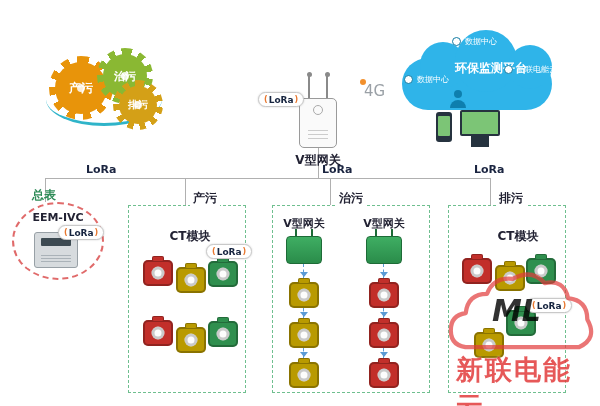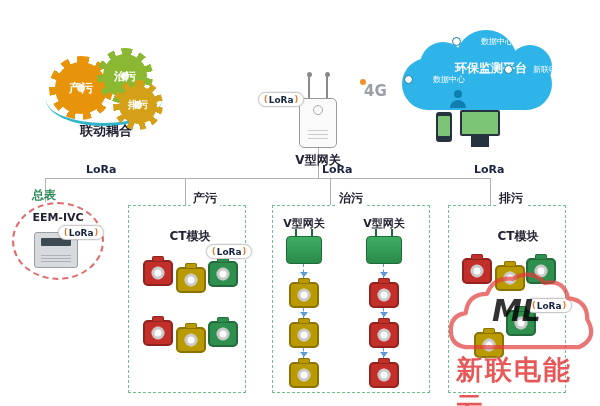--- a/index.html
+++ b/index.html
@@ -38,29 +38,29 @@
   .gw1 { position:absolute; left:299px; top:98px; width:38px; height:50px; background:#fafafa;
          border:1px solid #9a9a9a; border-radius:5px; z-index:2; }
   .gw1::before { content:""; position:absolute; top:6px; left:50%; transform:translateX(-50%);
                  width:8px; height:8px; border-radius:50%; border:1px solid #aaa; }
   .gw1::after { content:""; position:absolute; bottom:8px; left:8px; right:8px; height:1px;
                 background:#ccc; box-shadow:0 -4px 0 #ccc, 0 -8px 0 #ccc; }
   .antenna { position:absolute; width:2px; background:#8a8a8a; z-index:1; }
   .antenna::before { content:""; position:absolute; top:-4px; left:-1.5px; width:5px; height:5px;
                      border-radius:50%; background:#8a8a8a; }
 
-  .g4 { position:absolute; left:364px; top:82px; font-size:15px; font-weight:bold; color:#9aa0a6; z-index:3; }
+  .g4 { position:absolute; left:364px; top:82px; font-size:15px; font-weight:normal; color:#9aa0a6; z-index:3; }
   .g4::before { content:""; position:absolute; left:-4px; top:-3px; width:6px; height:6px;
                 border-radius:50%; background:#f2902c; }
 
   
   .blob { position:absolute; background:#2fb4e9; border-radius:50%; z-index:1; }
   .cloud-title { position:absolute; left:436px; top:60px; width:110px; text-align:center;
                  color:#fff; font-weight:bold; font-size:12px; z-index:4; }
-  .cbadge { position:absolute; display:flex; align-items:center; gap:20px; z-index:4;
+  .cbadge { position:absolute; display:flex; align-items:center; gap:4px; z-index:4;
             color:#fff; font-size:8px; white-space:nowrap; }
   .cbadge .dot { width:9px; height:9px; border-radius:50%; background:#fff; border:1.5px solid #127ba3; }
   .operator { position:absolute; width:22px; height:18px; z-index:4; }
   .operator::before { content:""; position:absolute; left:50%; top:0; transform:translateX(-50%);
                       width:8px; height:8px; border-radius:50%; background:#0e7fae; }
   .operator::after { content:""; position:absolute; left:50%; bottom:0; transform:translateX(-50%);
                      width:16px; height:8px; border-radius:8px 8px 0 0; background:#0e7fae; }
   .phone { position:absolute; width:16px; height:30px; background:#26333f; border-radius:3px; z-index:4; }
   .phone::before { content:""; position:absolute; top:4px; left:2px; right:2px; bottom:6px;
                    background:#7cc576; border-radius:1px; }
@@ -138,21 +138,20 @@
   <div class="gear gear-green" style="left:103px;top:54px;width:44px;height:44px;font-size:11px">
     <i class="teeth"></i>
     <span class="g-label">治污</span>
     <i class="hub"></i>
   </div>
   <div class="gear gear-yellow" style="left:119px;top:86px;width:38px;height:38px;font-size:10px">
     <i class="teeth"></i>
     <span class="g-label">排污</span>
     <i class="hub"></i>
   </div>
-  <div class="txt" style="left:60px;top:122px;width:92px;text-align:center;font-weight:bold;font-size:13px">联动耦合</div>
 
   <div class="antenna" style="left:308px;top:76px;height:24px"></div>
   <div class="antenna" style="left:326px;top:76px;height:24px"></div>
   <div class="gw1"></div>
   <div class="txt" style="left:288px;top:152px;width:60px;text-align:center;font-weight:bold;font-size:12px">V型网关</div>
   <div class="lora-badge" style="left:258px;top:92px">LoRa</div>
   <div class="g4">4G</div>
 
   <div class="blob" style="left:402px;top:58px;width:150px;height:52px;border-radius:26px"></div>
   <div class="blob" style="left:420px;top:42px;width:46px;height:46px"></div>

